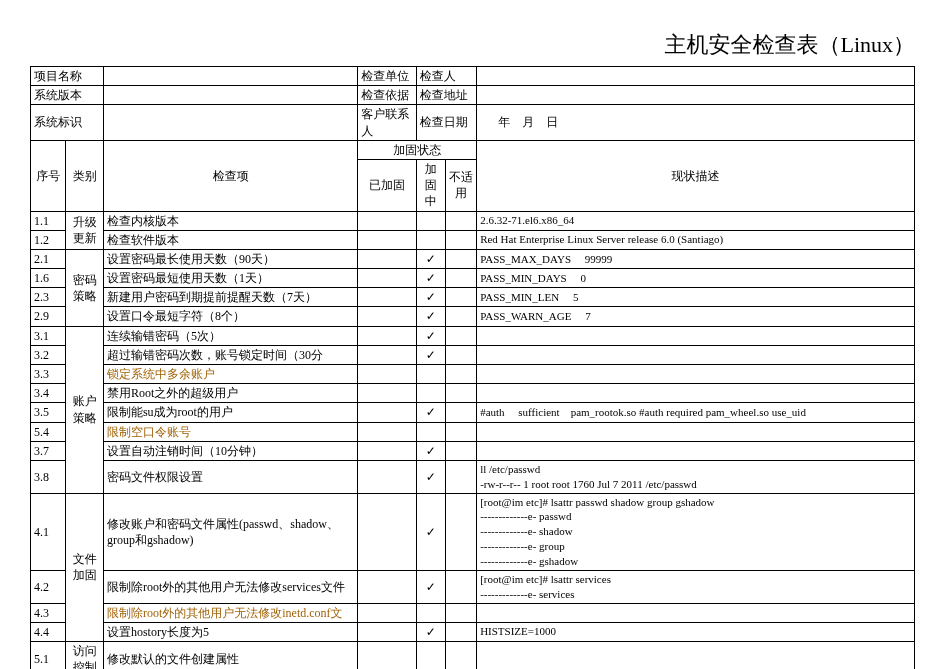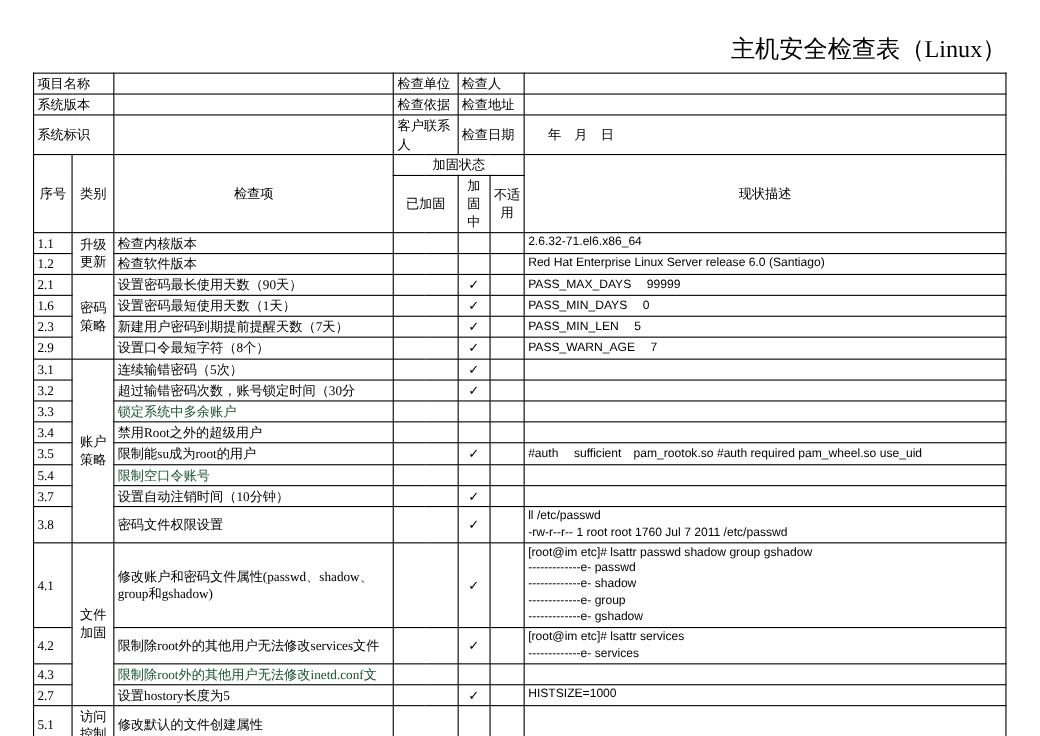--- a/index.html
+++ b/index.html
@@ -24,22 +24,22 @@
   }
   td {
     border: 1px solid #000;
     padding: 1px 3px;
     vertical-align: middle;
     line-height: 1.35;
     overflow: hidden;
     word-wrap: break-word;
   }
   .center { text-align: center; }
-  .red { color: #14532d; }
-  .mono { font-family: Liberation Sans, sans-serif; font-size: 11px; }
+  .red { color: #a16207; }
+  .mono { font-family: Liberation Serif, serif; font-size: 11px; }
   .small { font-size: 12px; }
   .check { font-family: Arial, sans-serif; }
 </style>
 </head>
 <body>
 
 <div class="title">主机安全检查表（Linux）</div>
 
 <table>
 <colgroup>
@@ -238,21 +238,21 @@
 </tr>
 <tr>
   <td>4.3</td>
   <td class="red">限制除root外的其他用户无法修改inetd.conf文</td>
   <td colspan="2" class="center check"></td>
   <td class="center check"></td>
   <td class="center check"></td>
   <td class="mono"></td>
 </tr>
 <tr>
-  <td>2.7</td>
+  <td>4.4</td>
   <td>设置hostory长度为5</td>
   <td colspan="2" class="center check"></td>
   <td class="center check">✓</td>
   <td class="center check"></td>
   <td class="mono">HISTSIZE=1000</td>
 </tr>
 
 <tr>
   <td>5.1</td>
   <td class="center small">访问控制</td>

